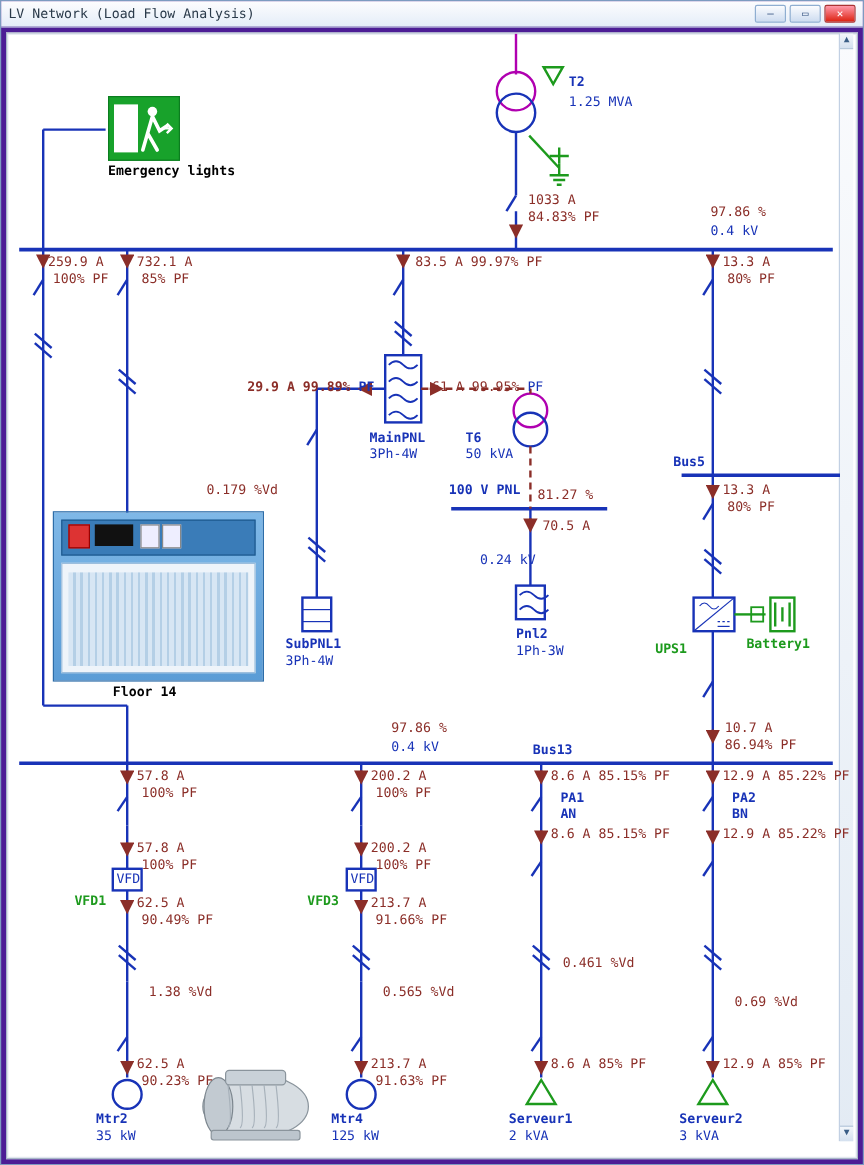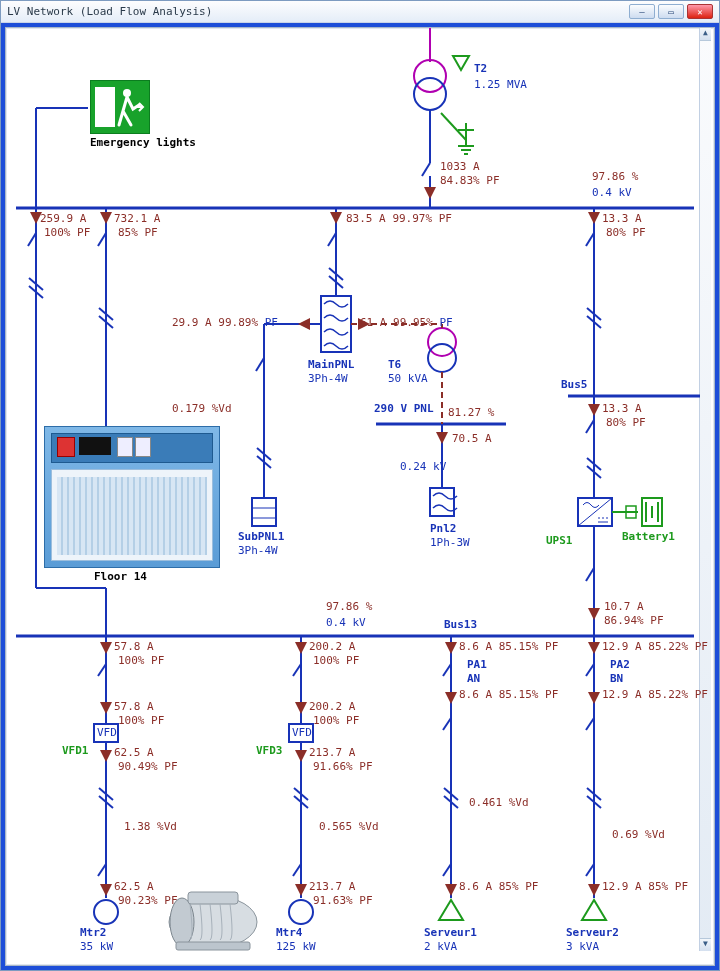--- a/index.html
+++ b/index.html
@@ -1,16 +1,16 @@
 <!DOCTYPE html>
 <html><head>
 <meta charset="utf-8">
 <style>
   html,body{margin:0;padding:0;font-family:Consolas,Menlo,monospace;font-size:11px;color:#222;background:#bccadf;}
-  .window{width:720px;height:971px;box-sizing:border-box;background:#1d4ed8;border:1px solid #7d9bc0;position:relative;}
+  .window{width:720px;height:971px;box-sizing:border-box;background:#4c1d95;border:1px solid #7d9bc0;position:relative;}
   .titlebar{height:22px;background:linear-gradient(#fdfdfe,#e4edf8);border-bottom:1px solid #cad5e8;display:flex;align-items:center;padding:0 6px;box-sizing:border-box;}
   .titlebar .title{font-size:11px;color:#2a3a4a;flex:1;}
   .winbtns{display:flex;gap:3px;}
   .winbtns span{display:inline-flex;width:24px;height:13px;border:1px solid #8faed1;border-radius:2px;background:linear-gradient(#fbfcfe,#cddcf0);align-items:center;justify-content:center;font-size:9px;color:#2b4a7a;}
   .winbtns .x{background:linear-gradient(#f9a,#d21);color:#fff;border-color:#a33;}
   .canvas{position:absolute;left:4px;top:26px;right:4px;bottom:4px;background:#fff;border:1px solid #a9b7c8;box-shadow:0 0 0 1px #e1e7ef inset;overflow:hidden;}
   .sc{position:absolute;right:3px;top:0;bottom:14px;width:11px;background:linear-gradient(#fafbfd,#e3ebf4);border-left:1px solid #c2d0e3;}
   .sc .ar{height:12px;background:linear-gradient(#f3f7fb,#d4e0ef);border-bottom:1px solid #b6c8db;font-size:8px;text-align:center;color:#3a5e87;}
   .sc .ar.b{position:absolute;bottom:0;left:0;right:0;border-top:1px solid #b6c8db;border-bottom:none;}
   
@@ -273,27 +273,27 @@
     <div class="lbl brn" style="left:34px;top:184px;">259.9 A</div>
     <div class="lbl brn" style="left:38px;top:198px;">100% PF</div>
     <div class="lbl brn" style="left:108px;top:184px;">732.1 A</div>
     <div class="lbl brn" style="left:112px;top:198px;">85% PF</div>
     <div class="lbl brn" style="left:340px;top:184px;"><span>83.5 A</span> <span>99.97% PF</span></div>
     <div class="lbl brn" style="left:596px;top:184px;">13.3 A</div>
     <div class="lbl brn" style="left:600px;top:198px;">80% PF</div>
 
     <div class="lbl brn" style="left:166px;top:374px;">0.179 %Vd</div>
 
-    <div class="lbl brn" style="left:166px;top:288px;text-align:left;width:140px;"><span>29.9 A 99.89%</span> <span class="blu">PF</span></div>
+    <div class="lbl brn" style="left:166px;top:288px;text-align:right;width:140px;font-weight:bold;"><span>29.9 A 99.89%</span> <span class="blu">PF</span></div>
     <div class="lbl blu b" style="left:302px;top:330px;">MainPNL</div>
     <div class="lbl blu" style="left:302px;top:344px;">3Ph-4W</div>
     <div class="lbl brn" style="left:354px;top:288px;"><span>61 A 99.95%</span> <span class="blu">PF</span></div>
     <div class="lbl blu b" style="left:382px;top:330px;">T6</div>
     <div class="lbl blu" style="left:382px;top:344px;">50 kVA</div>
-    <div class="lbl blu b" style="left:368px;top:374px;">290 V PNL</div>
+    <div class="lbl blu b" style="left:368px;top:374px;">100 V PNL</div>
     <div class="lbl brn" style="left:442px;top:378px;">81.27 %</div>
     <div class="lbl blu" style="left:394px;top:388px;margin-top:44px;">0.24 kV</div>
     <div class="lbl brn" style="left:446px;top:404px;">70.5 A</div>
     <div class="lbl blu b" style="left:232px;top:502px;">SubPNL1</div>
     <div class="lbl blu" style="left:232px;top:516px;">3Ph-4W</div>
     <div class="lbl blu b" style="left:424px;top:494px;">Pnl2</div>
     <div class="lbl blu" style="left:424px;top:508px;">1Ph-3W</div>
 
     <div class="lbl blu b" style="left:555px;top:350px;">Bus5</div>
     <div class="lbl brn" style="left:596px;top:374px;">13.3 A</div>

